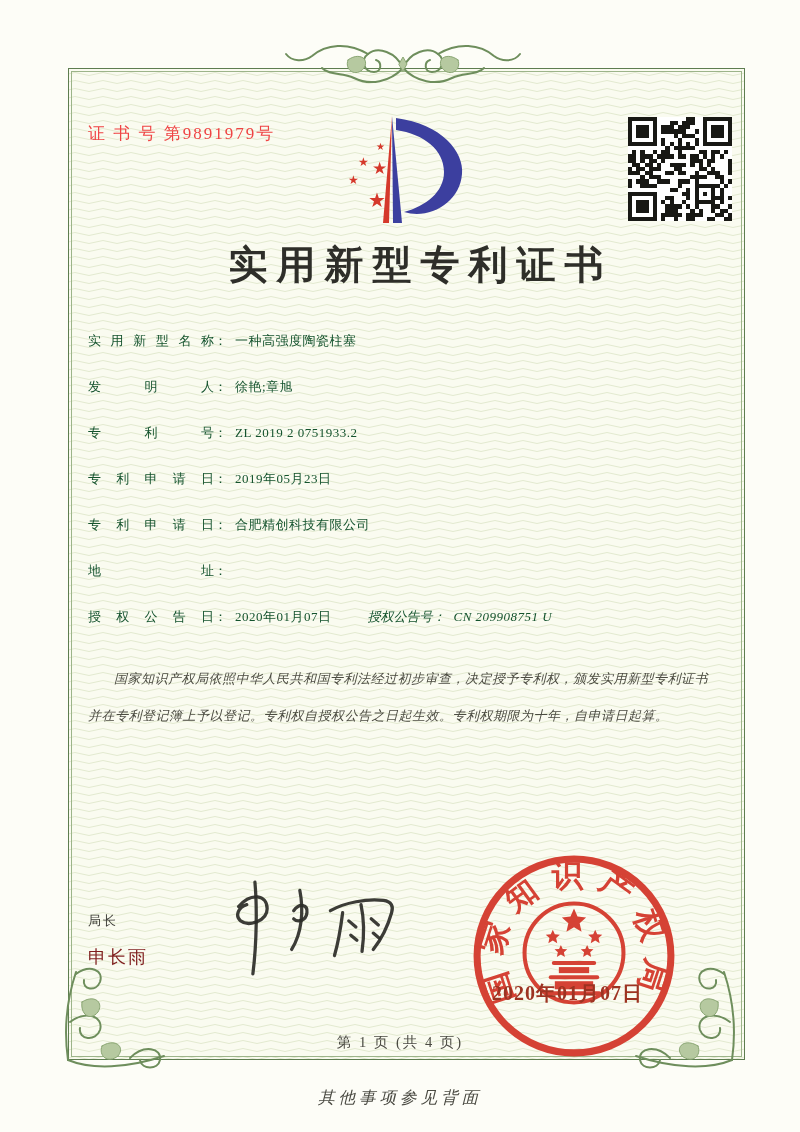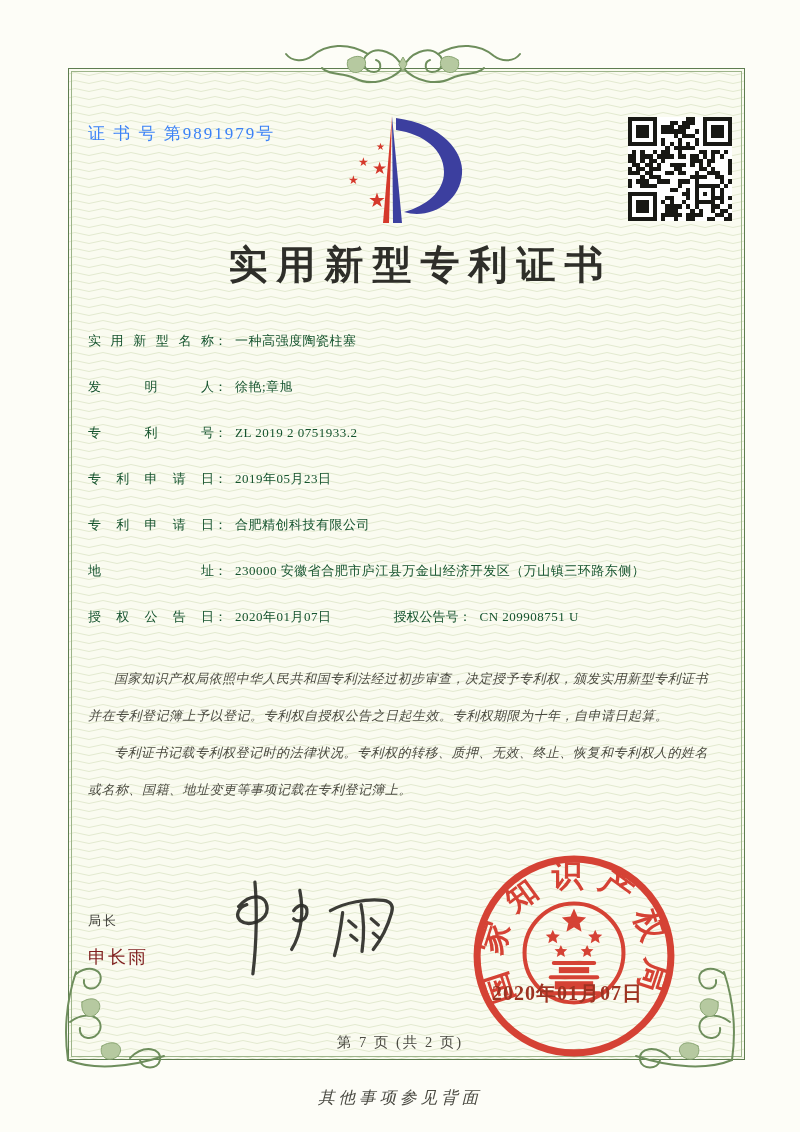--- a/index.html
+++ b/index.html
@@ -9,34 +9,34 @@
   
   .frame-bg{position:absolute;left:68px;top:68px;width:677px;height:992px;background:#fafbf0;}
   #waves{position:absolute;left:68px;top:68px;width:677px;height:992px;}
   .frame{position:absolute;left:68px;top:68px;width:677px;height:992px;
          border:1.6px solid #5e7d50;box-sizing:border-box;}
   .frame::after{content:"";position:absolute;inset:2px;border:1px solid #9cb489;}
   .orn{position:absolute;}
   .orn path{fill:none;stroke:#6e8e5c;stroke-width:2;stroke-linecap:round;}
   .orn .leaf{fill:#b6c9a0;stroke:#8aa673;stroke-width:1;}
   
-  .cert-no{position:absolute;left:88px;top:122px;font-size:17px;letter-spacing:2px;color:#3b82f6;}
+  .cert-no{position:absolute;left:88px;top:122px;font-size:17px;letter-spacing:2px;color:#ef4444;}
   .logo{position:absolute;left:330px;top:110px;width:155px;height:124px;}
   .logo .star{position:absolute;color:#d5382b;line-height:1;}
   .qr{position:absolute;left:628px;top:117px;width:104px;height:104px;background:#fff;}
   .title{position:absolute;left:0;right:0;top:238px;margin:0;text-align:center;
          font-size:39px;font-weight:600;letter-spacing:9px;color:#2e2e29;text-indent:9px;padding-left:32px;}
   
   .fields{position:absolute;left:88px;top:330px;width:630px;font-size:13px;color:#14532d;}
   .frow{display:flex;align-items:flex-start;margin-bottom:25px;line-height:21px;}
   .flabel{display:inline-block;width:126px;text-align:justify;text-align-last:justify;flex:none;}
   .colon{flex:none;}
   .fvalue{margin-left:8px;letter-spacing:.5px;}
   .fvalue.addr{max-width:452px;}
-  .pair2{margin-left:62px;display:flex;}
+  .pair2{margin-left:36px;display:flex;font-style:italic;}
   
   .paras{position:absolute;left:88px;top:660px;width:628px;font-size:13px;line-height:37px;
          color:#4b4b41;font-style:italic;}
   .paras p{margin:0;text-indent:2em;letter-spacing:.5px;}
   
   .signer-title{position:absolute;left:88px;top:912px;font-family:"Liberation Sans","DejaVu Sans",sans-serif;
                 font-size:13px;color:#3c3c36;letter-spacing:2px;}
   .signer-name{position:absolute;left:88px;top:945px;font-family:"Liberation Sans","DejaVu Sans",sans-serif;
                font-size:18px;color:#7f1d1d;letter-spacing:2px;}
   .signature{position:absolute;left:205px;top:876px;width:210px;height:102px;}
@@ -448,37 +448,35 @@
       <span class="fvalue">2019年05月23日</span>
     </div>
     <div class="frow">
       <span class="flabel">专利申请日</span>
         <span class="colon">：</span>
       <span class="fvalue">合肥精创科技有限公司</span>
     </div>
     <div class="frow">
       <span class="flabel">地址</span>
         <span class="colon">：</span>
-      <span class="fvalue addr">230000 安徽省合肥市庐江县万金山经济开发区（万山镇三环路东侧）</span>
     </div>
     <div class="frow">
       <span class="flabel">授权公告日</span>
         <span class="colon">：</span>
       <span class="fvalue">2020年01月07日</span>
       <span class="pair2">
         <span>授权公告号</span>
           <span class="colon">：</span>
         <span class="fvalue">CN 209908751 U</span>
       </span>
     </div>
   </div>
 
   <div class="paras">
     <p>国家知识产权局依照中华人民共和国专利法经过初步审查，决定授予专利权，颁发实用新型专利证书并在专利登记簿上予以登记。专利权自授权公告之日起生效。专利权期限为十年，自申请日起算。</p>
-    <p>专利证书记载专利权登记时的法律状况。专利权的转移、质押、无效、终止、恢复和专利权人的姓名或名称、国籍、地址变更等事项记载在专利登记簿上。</p>
   </div>
 
   <div class="signer-title">局长</div>
   <div class="signer-name">申长雨</div>
 
   <svg class="signature" viewBox="0 0 200 100">
     <path d="M30,30 C42,16 58,18 58,32 C58,44 40,50 32,44 C26,39 30,30 38,28"></path>
     <path d="M46,6 C48,28 48,64 44,96"></path>
     <path d="M84,34 C90,26 98,28 97,36 C96,44 88,46 84,42"></path>
     <path d="M90,14 C94,34 92,56 82,72"></path>
@@ -503,16 +501,16 @@
       <path d="M118,92 l1.8,4 4.5,.4 -3.3,3 1,4.5 -4,-2.4 -4,2.4 1,-4.5 -3.3,-3 4.5,-.4 Z"></path>
       <rect x="83" y="108" width="44" height="4" rx="2"></rect>
       <rect x="90" y="114" width="30" height="6"></rect>
       <rect x="80" y="122" width="50" height="4" rx="2"></rect>
       <rect x="86" y="128" width="38" height="8"></rect>
       <rect x="78" y="138" width="54" height="4" rx="2"></rect>
     </g>
   </svg>
   <div class="seal-date">2020年01月07日</div>
 
-  <div class="page-info">第 7 页 (共 2 页)</div>
+  <div class="page-info">第 1 页 (共 4 页)</div>
   <div class="back-note">其他事项参见背面</div>
 
 </div>
 
 </body></html>

